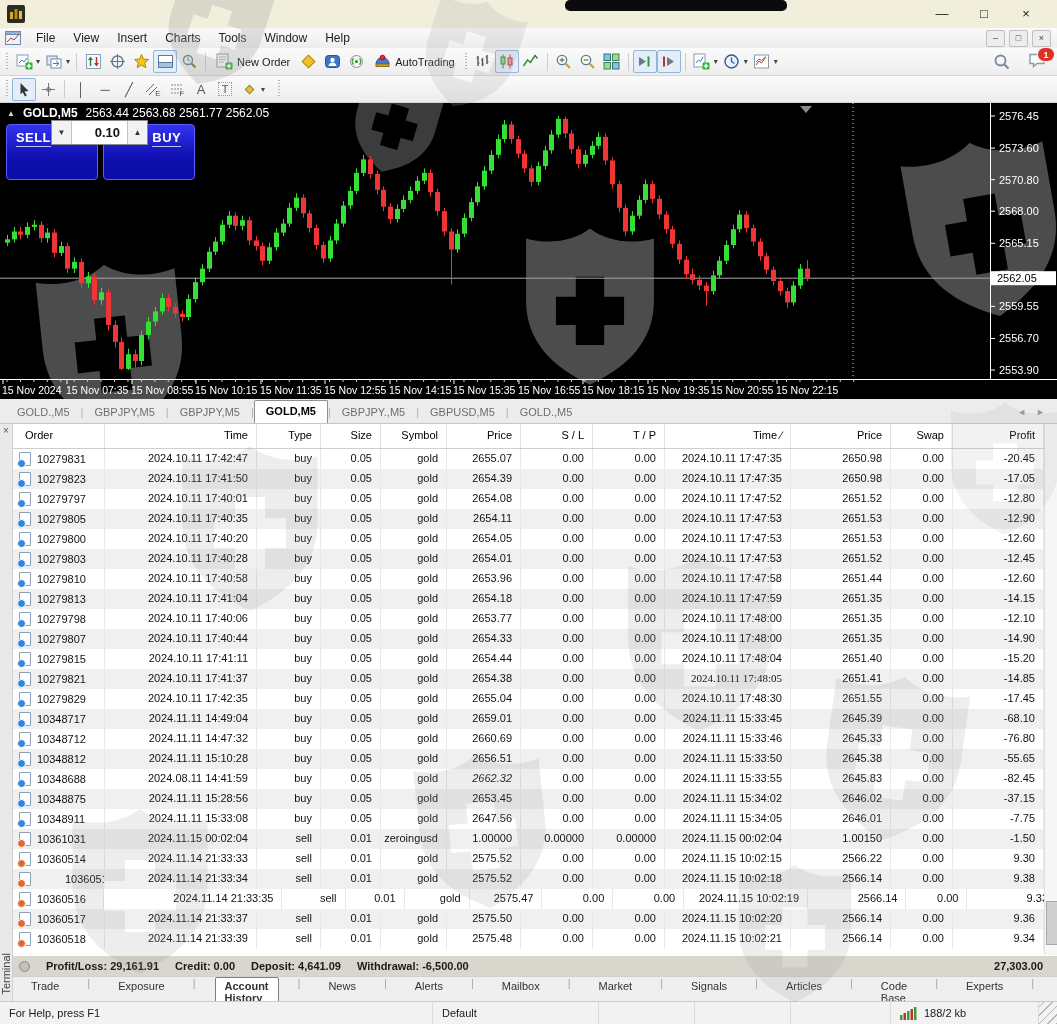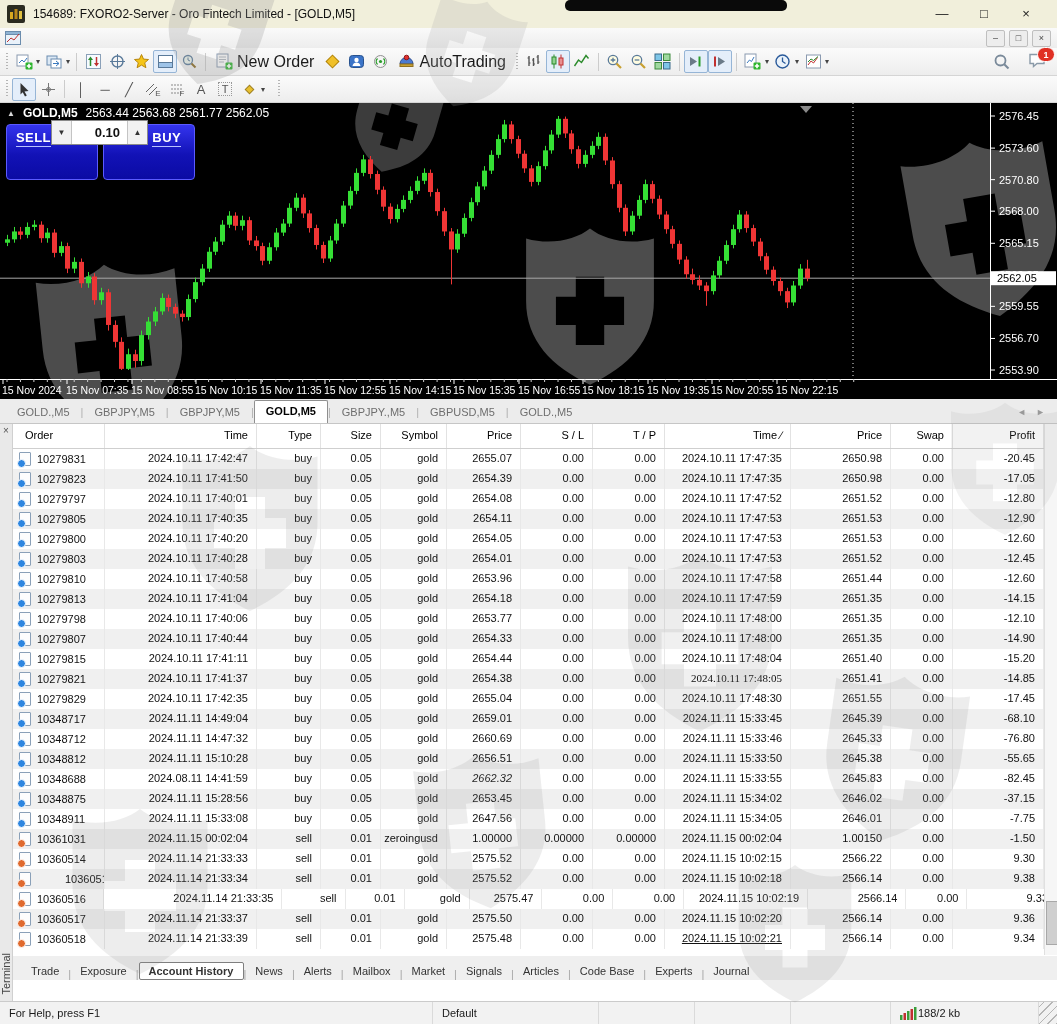--- a/index.html
+++ b/index.html
@@ -27,21 +27,21 @@
   #toolbar1{top:48px;height:28px;}
   #toolbar2{top:76px;height:27px;}
   .grip{width:4px;height:18px;margin:0 3px;
         background-image:repeating-linear-gradient(to bottom,#b5b5b5 0 1px,transparent 1px 3px);
         background-size:2px 100%;background-repeat:no-repeat;background-position:center;}
   .tsep{width:1px;height:18px;background:#cccccc;margin:0 4px;}
   .tbtn{width:24px;height:23px;display:flex;align-items:center;justify-content:center;
         border:1px solid transparent;border-radius:2px;background:transparent;padding:0;}
   .tbtn.pressed{background:#e4eefa;border-color:#96b5d6;}
   .tbtn.wide{width:auto;padding:0 5px;gap:4px;}
-  .tlabel{font-size:16px;color:#1a1a1a;}
+  .tlabel{font-size:11px;color:#1a1a1a;}
   .dd{font-size:8px;color:#444;margin:0 2px 0 0;}
   .glyph{font-size:13px;color:#555;}
   #tb-right{margin-left:auto;display:flex;align-items:center;gap:14px;margin-right:10px;}
   #chat-wrap{position:relative;}
   #chat-badge{position:absolute;top:-5px;right:-8px;background:#e03024;color:#fff;border:1px solid #fff;
               border-radius:8px;min-width:12px;height:13px;padding:0 2px;font-size:9px;font-weight:bold;
               display:flex;align-items:center;justify-content:center;}
   .tf{min-width:27px;height:19px;border:1px solid transparent;background:transparent;border-radius:2px;
       font-size:11px;font-weight:bold;color:#333;font-family:"Liberation Sans",sans-serif;padding:0 4px;}
   .tf.active{background:#e4eefa;border-color:#96b5d6;}
@@ -103,22 +103,22 @@
   .row-sell .doc-icon::after{background:#e06a2e;}
   #grid-filler{height:7px;background:#fff;}
   #grid-scrollbar{position:absolute;right:0;top:0;width:13px;height:531px;background:#f6f6f6;
                   border-left:1px solid #e0e0e0;box-sizing:border-box;}
   #grid-thumb{position:absolute;left:1px;bottom:10px;width:10px;height:42px;background:#cfcfcf;border:1px solid #a8a8a8;}
   #summary-bar{height:22px;background:#d9d6ce;border-top:1px solid #b9b6ae;display:flex;align-items:center;
                font-weight:bold;padding:0 14px 0 6px;gap:16px;}
   #sum-icon{width:9px;height:9px;border:1px solid #8a8a8a;border-radius:50%;background:#c0c0c0;flex:none;}
   #summary-items{display:flex;gap:16px;}
   #balance{margin-left:auto;}
-  #bottom-tabs{height:24px;background:#efefef;border-top:1px solid #cfcfcf;display:flex;align-items:flex-end;
-               padding-left:9px;gap:0;}
+  #bottom-tabs{height:24px;background:#efefef;border-top:1px solid #cfcfcf;display:flex;align-items:flex-start;
+               padding-left:9px;gap:19px;}
   .btab{font-size:11px;color:#333;padding:3px 9px;}
   .btab.active{background:#fff;border:1px solid #7f7f7f;font-weight:bold;border-radius:2px;padding:2px 9px;}
   .btsep{color:#a8a8a8;}
   
   #statusbar{position:absolute;left:0;top:1001px;width:1057px;height:23px;background:#f2f2f2;
              border-top:1px solid #cbcbcb;display:flex;align-items:stretch;box-sizing:border-box;}
   .scell{display:flex;align-items:center;padding:0 9px;border-right:1px solid #dadada;box-sizing:border-box;}
   #status-help{flex:1;}
   #status-grip{width:14px;border-right:none;
      background:repeating-linear-gradient(135deg,transparent 0 3px,#b5b5b5 3px 4px,transparent 4px 6px);}
@@ -129,34 +129,34 @@
 
 <div id="app">
 
   <div id="titlebar">
     <svg id="app-icon" width="18" height="18">
       <rect x="0" y="0" width="18" height="18" rx="2" fill="#2b2b20"></rect>
       <rect x="3" y="7" width="3" height="7" fill="#d8a820"></rect>
       <rect x="7.5" y="4" width="3" height="10" fill="#b8861a"></rect>
       <rect x="12" y="6" width="3" height="8" fill="#e0c040"></rect>
     </svg>
-    <span id="title-text">154689: FXORO2-Server - Oro Fintech Limited - [GOLD,M5]</span>
     <div id="win-controls">
       <span class="wbtn">—</span>
       <span class="wbtn">□</span>
       <span class="wbtn">×</span>
     </div>
   </div>
 
   <div id="menubar">
     <svg id="menu-doc" width="16" height="14">
       <rect x="0.5" y="0.5" width="15" height="13" fill="#eaf2fa" stroke="#6b8cad"></rect>
       <rect x="0.5" y="0.5" width="15" height="3" fill="#8fb3d4" stroke="#6b8cad"></rect>
       <path d="M2 11l4-4 3 2 5-6" stroke="#c03030" fill="none"></path>
     </svg>
+    <div id="menu-items"><span class="menu-item">File</span><span class="menu-item">View</span><span class="menu-item">Insert</span><span class="menu-item">Charts</span><span class="menu-item">Tools</span><span class="menu-item">Window</span><span class="menu-item">Help</span></div>
     <div id="child-controls">
       <span class="cbtn">–</span>
       <span class="cbtn">□</span>
       <span class="cbtn">×</span>
     </div>
   </div>
 
   <div id="toolbar1" class="toolbar">
     <div class="grip"></div>
     <button class="tbtn">
@@ -1235,30 +1235,40 @@
                 <span class="doc-icon"></span>
                 <span>10360518</span>
               </div>
               <div class="gcell" style="width: 152px;">2024.11.14 21:33:39</div>
               <div class="gcell" style="width: 64px;">sell</div>
               <div class="gcell" style="width: 60px;">0.01</div>
               <div class="gcell" style="width: 66px;">gold</div>
               <div class="gcell" style="width: 74px;">2575.48</div>
               <div class="gcell" style="width: 72px;">0.00</div>
               <div class="gcell" style="width: 72px;">0.00</div>
-              <div class="gcell" style="width: 126px; text-decoration: underline;">2024.11.15 10:02:21</div>
+              <div class="gcell" style="width: 126px;">2024.11.15 10:02:21</div>
               <div class="gcell" style="width: 100px;">2566.14</div>
               <div class="gcell" style="width: 62px;">0.00</div>
               <div class="gcell" style="width: 91px;">9.34</div>
             </div>
           </div>
         <div id="grid-filler"></div>
         <div id="grid-scrollbar">
             <div id="grid-thumb"></div>
           </div>
+      </div>
+      <div id="summary-bar">
+        <span id="sum-icon"></span>
+        <div id="summary-items">
+            <span>Profit/Loss: 29,161.91</span>
+            <span>Credit: 0.00</span>
+            <span>Deposit: 4,641.09</span>
+            <span>Withdrawal: -6,500.00</span>
+          </div>
+        <span id="balance">27,303.00</span>
       </div>
       <div id="bottom-tabs">
           <span class="btab">Trade</span>
           <span class="btsep">|</span>
           <span class="btab">Exposure</span>
           <span class="btsep">|</span>
           <span class="btab active">Account History</span>
           <span class="btsep">|</span>
           <span class="btab">News</span>
           <span class="btsep">|</span>
@@ -1280,21 +1290,21 @@
         </div>
     </div>
   </div>
 
   <div id="statusbar">
     <div class="scell" id="status-help">For Help, press F1</div>
     <div class="scell" style="width:166px;">Default</div>
     <div class="scell" style="width:96px;"></div>
     <div class="scell" style="width:96px;"></div>
     <div class="scell" style="width:100px;"></div>
-    <div class="scell" style="width:148px;">
+    <div class="scell" style="width:148px;gap:6px;">
       <svg width="18" height="13">
         <rect x="0" y="8" width="2.5" height="5" fill="#3a9d3a"></rect>
           <rect x="3.5" y="6" width="2.5" height="7" fill="#c03030"></rect>
         <rect x="7" y="4" width="2.5" height="9" fill="#3a9d3a"></rect>
           <rect x="10.5" y="2" width="2.5" height="11" fill="#c03030"></rect>
         <rect x="14" y="0" width="2.5" height="13" fill="#3a9d3a"></rect>
       </svg>
       <span>188/2 kb</span>
     </div>
     <div class="scell" id="status-grip"></div>

